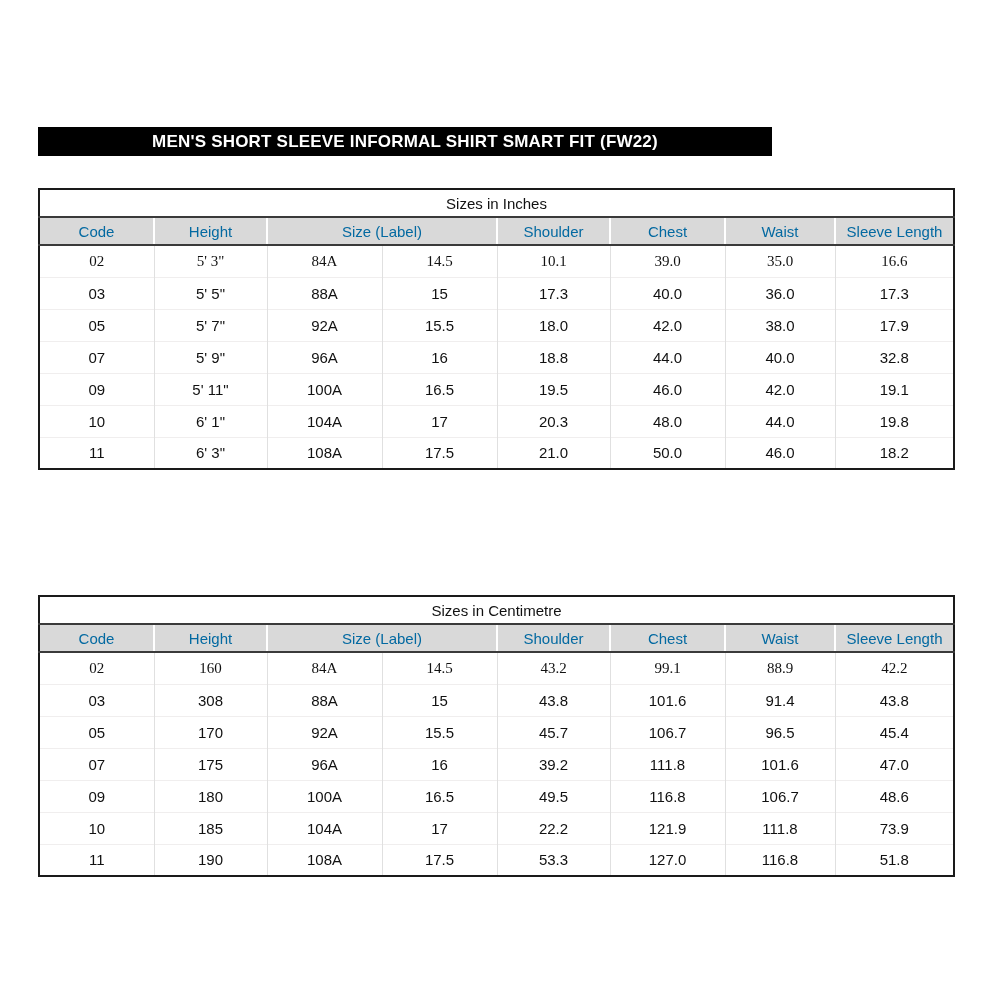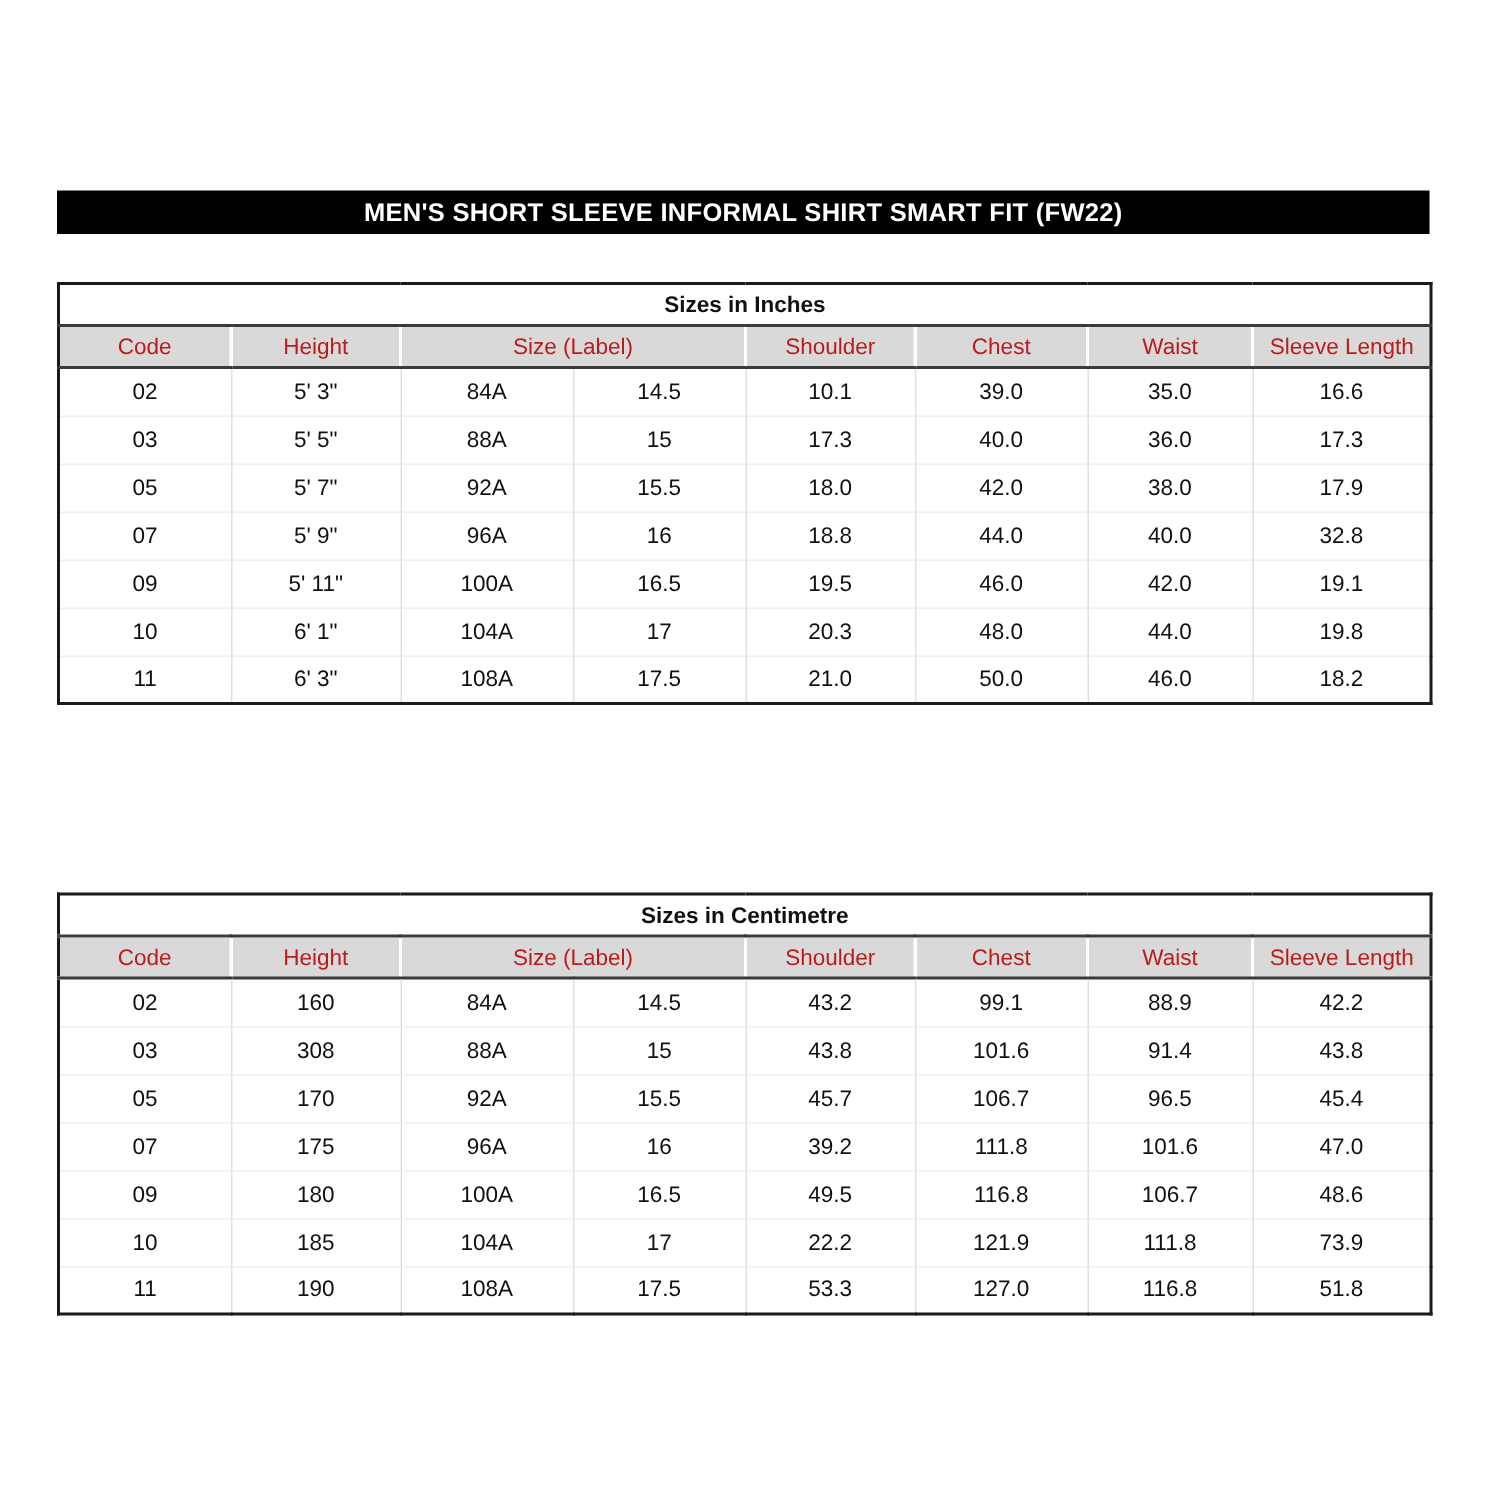--- a/index.html
+++ b/index.html
@@ -15,21 +15,21 @@
     position: relative;
     width: 1000px;
     height: 1000px;
     background: #ffffff;
     overflow: hidden;
   }
   .title-bar {
     position: absolute;
     left: 38px;
     top: 127px;
-    width: 915px;
+    width: 734px;
     height: 29px;
     background: #000000;
     color: #ffffff;
     display: flex;
     align-items: center;
     justify-content: center;
     font-weight: bold;
     font-size: 17px;
     letter-spacing: 0.2px;
   }
@@ -46,54 +46,54 @@
   table.t2 { top: 548px; margin-top: 47px; }
   table.size-table, table.size-table th, table.size-table td {
     box-sizing: border-box;
   }
   table.size-table {
     border: 2px solid #1a1a1a;
   }
   tr.table-title-row th {
     height: 28px;
     background: #ffffff;
-    font-weight: bold;
+    font-weight: normal;
     font-size: 15px;
     text-align: center;
     vertical-align: middle;
     border-bottom: 2px solid #3a3a3a;
     color: #111111;
     padding: 0;
   }
   tr.col-header-row th {
     height: 28px;
     background: #d9d9d9;
     font-weight: normal;
     font-size: 15px;
     text-align: center;
     vertical-align: middle;
     border-bottom: 2px solid #3a3a3a;
     border-left: 2px solid #ffffff;
-    color: #b91c1c;
+    color: #0369a1;
     padding: 0 2px;
     overflow: hidden;
     white-space: nowrap;
   }
   tr.col-header-row th:first-child { border-left: none; }
   tbody.size-body td {
     height: 32px;
     text-align: center;
     vertical-align: middle;
     border-left: 1px solid #e0e0e0;
     border-top: 1px solid #f0eeee;
     color: #111111;
     padding: 0;
     white-space: nowrap;
   }
-  tbody.size-body tr:first-child td { border-top: none; }
+  tbody.size-body tr:first-child td { border-top: none; font-family: Liberation Serif, serif; }
   tbody.size-body td:first-child { border-left: none; }
 </style>
 </head>
 <body>
 
 <div class="page">
 
   <div class="title-bar">
     <span>MEN'S SHORT SLEEVE INFORMAL SHIRT SMART FIT (FW22)</span>
   </div>

